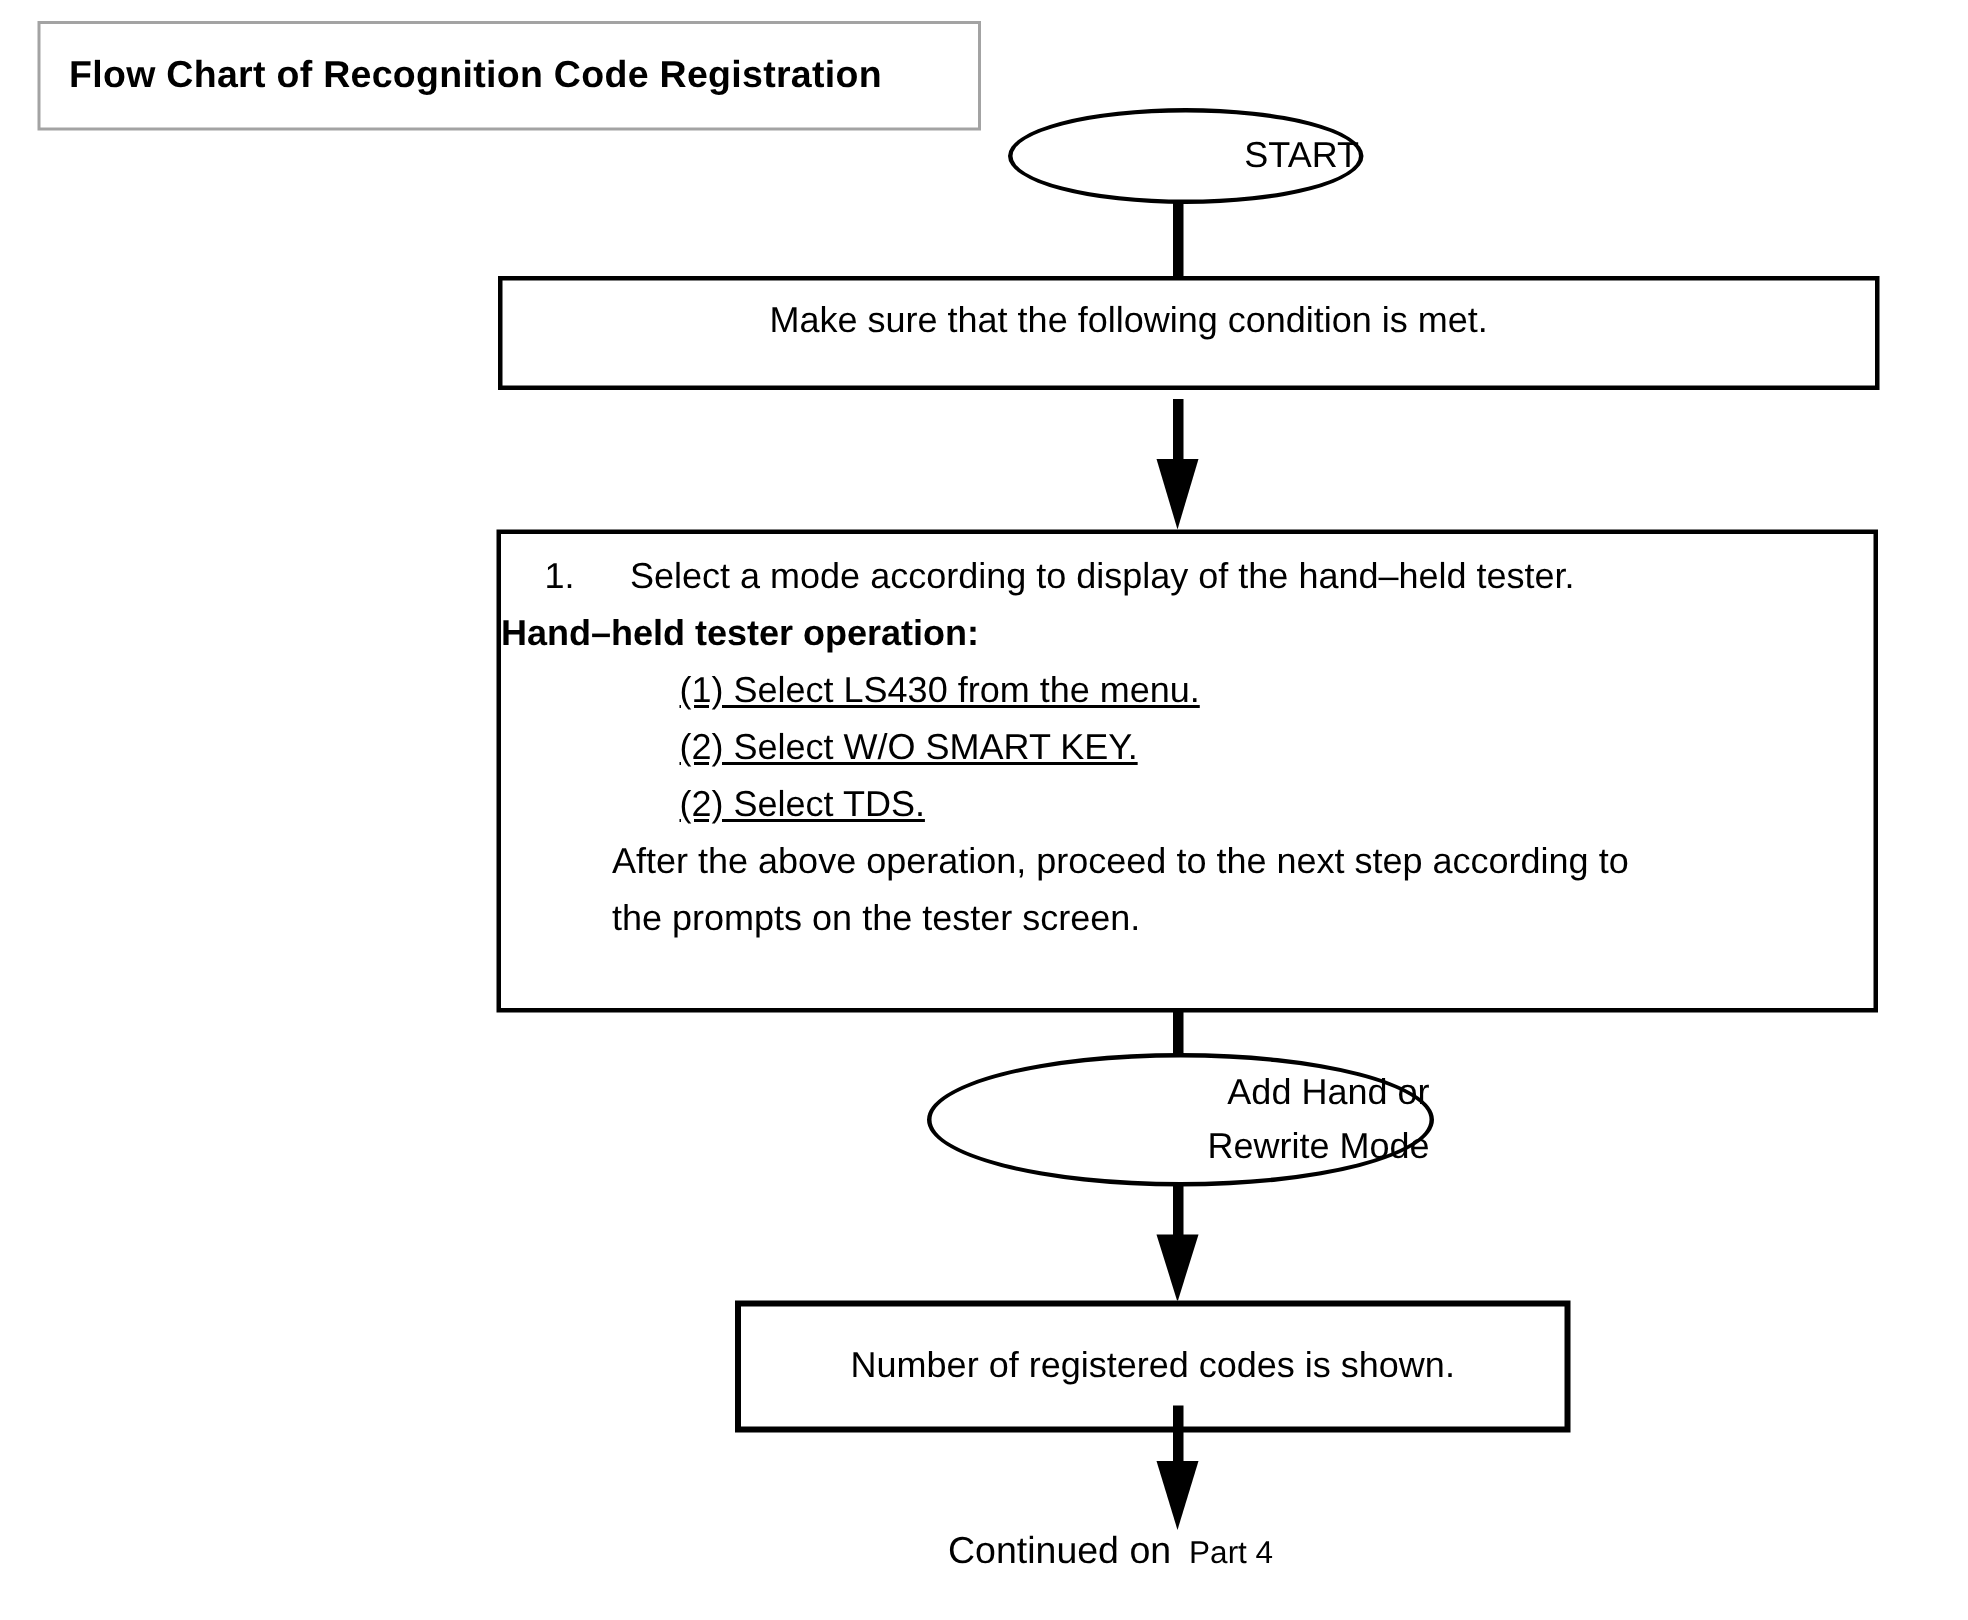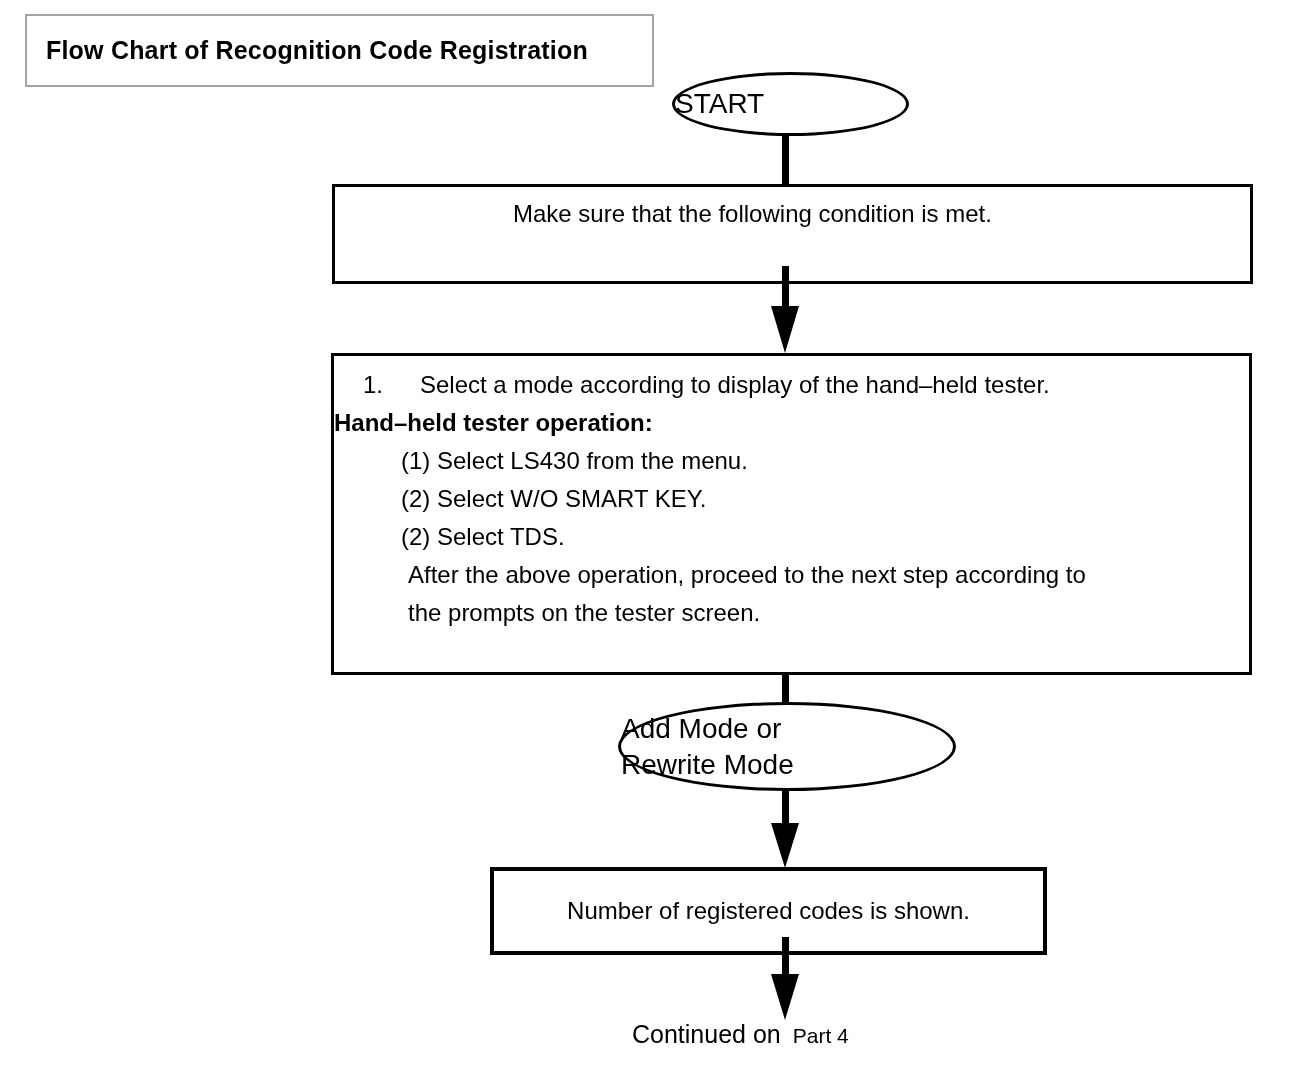--- a/index.html
+++ b/index.html
@@ -26,48 +26,48 @@
     padding-left: 19px;
     font-size: 25px; font-weight: bold;
     letter-spacing: 0.2px;
   }
 
   
   .oval {
     border: 3px solid #000;
     border-radius: 50%;
     display: flex; flex-direction: column;
-    align-items: flex-start; justify-content: center;
-    font-size: 28px; line-height: 36px;
+    align-items: flex-end; justify-content: center;
+    font-size: 24px; line-height: 36px;
     background: #fff;
   }
   .oval-start { left: 672px; top: 72px; width: 237px; height: 64px; }
   .oval-mode  { left: 618px; top: 702px; width: 338px; height: 89px; }
 
   
   .pbox { border: 3px solid #000; background: #fff; font-size: 24px; }
   .box-condition {
-    left: 332px; top: 184px; width: 921px; height: 100px;
+    left: 332px; top: 184px; width: 921px; height: 76px;
     padding: 8px 0 0 178px;
     line-height: 37px;
   }
   .bullet-tri {
     font-size: 21px;
     margin-right: 9px;
     position: relative; top: -1px;
   }
   .box-step {
     left: 331px; top: 353px; width: 921px; height: 322px;
     padding-top: 10px;
     line-height: 38px;
   }
   .step-row { display: flex; padding-left: 29px; }
   .step-num { display: inline-block; width: 57px; flex: 0 0 57px; }
   .subtitle-row { font-weight: bold; }
-  .item-row { padding-left: 67px; }
+  .item-row { padding-left: 119px; text-decoration: underline; }
   .footer-row { padding-left: 74px; }
   .box-result {
     left: 490px; top: 867px; width: 557px; height: 88px;
     border-width: 4px;
     display: flex; align-items: center; justify-content: center;
     text-align: center;
   }
 
   
   .shaft { background: #000; width: 7px; }
@@ -125,21 +125,21 @@
     <div class="item-row">(1) Select LS430 from the menu.</div>
     <div class="item-row">(2) Select W/O SMART KEY.</div>
     <div class="item-row">(2) Select TDS.</div>
     <div class="footer-row">After the above operation, proceed to the next step according to</div>
     <div class="footer-row">the prompts on the tester screen.</div>
   </div>
 
   <div class="abs shaft shaft-3"></div>
 
   <div class="abs oval oval-mode">
-    <div>Add Mode or</div>
+    <div>Add Hand or</div>
     <div>Rewrite Mode</div>
   </div>
 
   <div class="abs shaft shaft-4"></div>
   <div class="abs arrowhead head-2"></div>
 
   <div class="abs pbox box-result">
     <span>Number of registered codes is shown.</span>
   </div>
 

